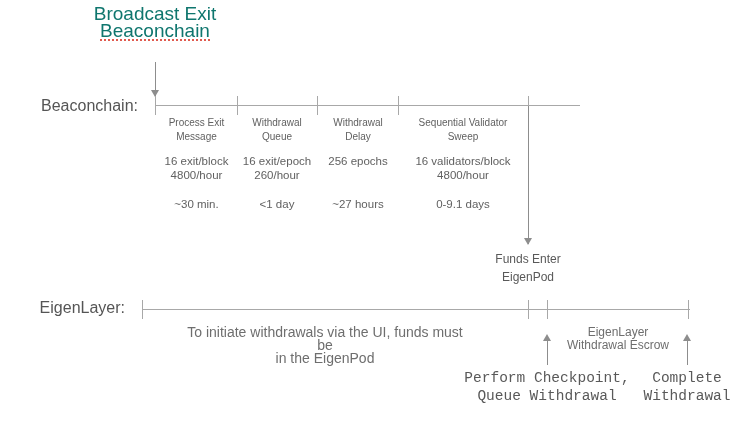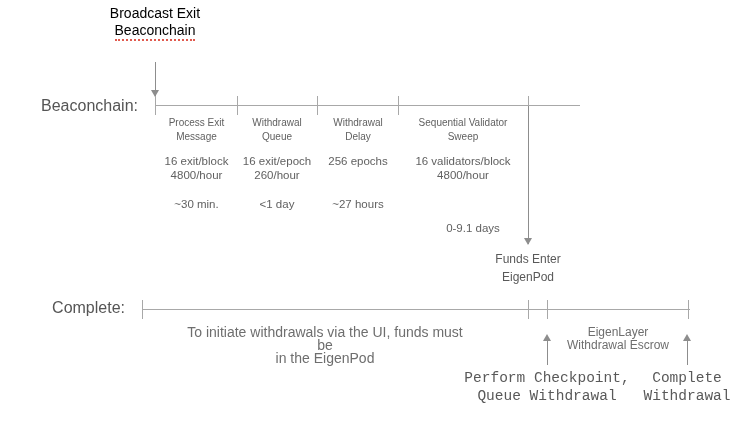--- a/index.html
+++ b/index.html
@@ -50,23 +50,23 @@
   }
   .arrow-head-up {
     width: 0; height: 0;
     border-left: 4px solid transparent;
     border-right: 4px solid transparent;
     border-bottom: 7px solid #8d8d8d;
   }
 
   
   .title-text {
-    font-size: 14px;
+    font-size: 19px;
     line-height: 17px;
-    color: #000000;
+    color: #0f766e;
     white-space: nowrap;
   }
   .spell {
     display: inline-block;
     border-bottom: 2px dotted #e05a4f;
     padding-bottom: 0px;
   }
   .seg-name {
     font-size: 10px;
     line-height: 14px;
@@ -162,31 +162,31 @@
   <div class="abs ctr seg-dur" style="left:318px; top:197px; width:80px;">~27 hours</div>
 
   <div class="abs ctr seg-name" style="left:398px; top:116px; width:130px;">
     <div>Sequential Validator</div>
     <div>Sweep</div>
   </div>
   <div class="abs ctr seg-rate" style="left:398px; top:154px; width:130px;">
     <div>16 validators/block</div>
     <div>4800/hour</div>
   </div>
-  <div class="abs ctr seg-dur" style="left:408px; top:197px; width:130px;margin-top:24px;">0-9.1 days</div>
+  <div class="abs ctr seg-dur" style="left:398px; top:197px; width:130px;">0-9.1 days</div>
 
   <div class="abs arrow-shaft" style="left:528px; top:106px; height:138px;"></div>
   <div class="abs arrow-head-down" style="left:524px; top:238px;"></div>
 
   <div class="abs ctr big-note" style="left:458px; top:251px; width:140px;">
     <div>Funds Enter</div>
     <div>EigenPod</div>
   </div>
 
-  <div class="abs row-label" style="left:0px; top:299px; width:125px;">Complete:</div>
+  <div class="abs row-label" style="left:0px; top:299px; width:125px;">EigenLayer:</div>
 
   <div class="abs axis-line" style="left:142px; top:309px; width:548px;"></div>
 
   <div class="abs tick" style="left:142px; top:300px; height:19px;"></div>
   <div class="abs tick" style="left:528px; top:300px; height:19px;"></div>
   <div class="abs tick" style="left:547px; top:300px; height:19px;"></div>
   <div class="abs tick" style="left:688px; top:300px; height:19px;"></div>
 
   <div class="abs ctr exec-note" style="left:180px; top:326px; width:290px;">
     <div>To initiate withdrawals via the UI, funds must be</div>

